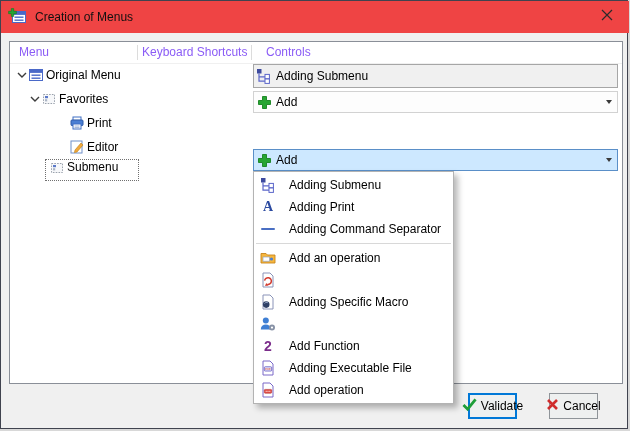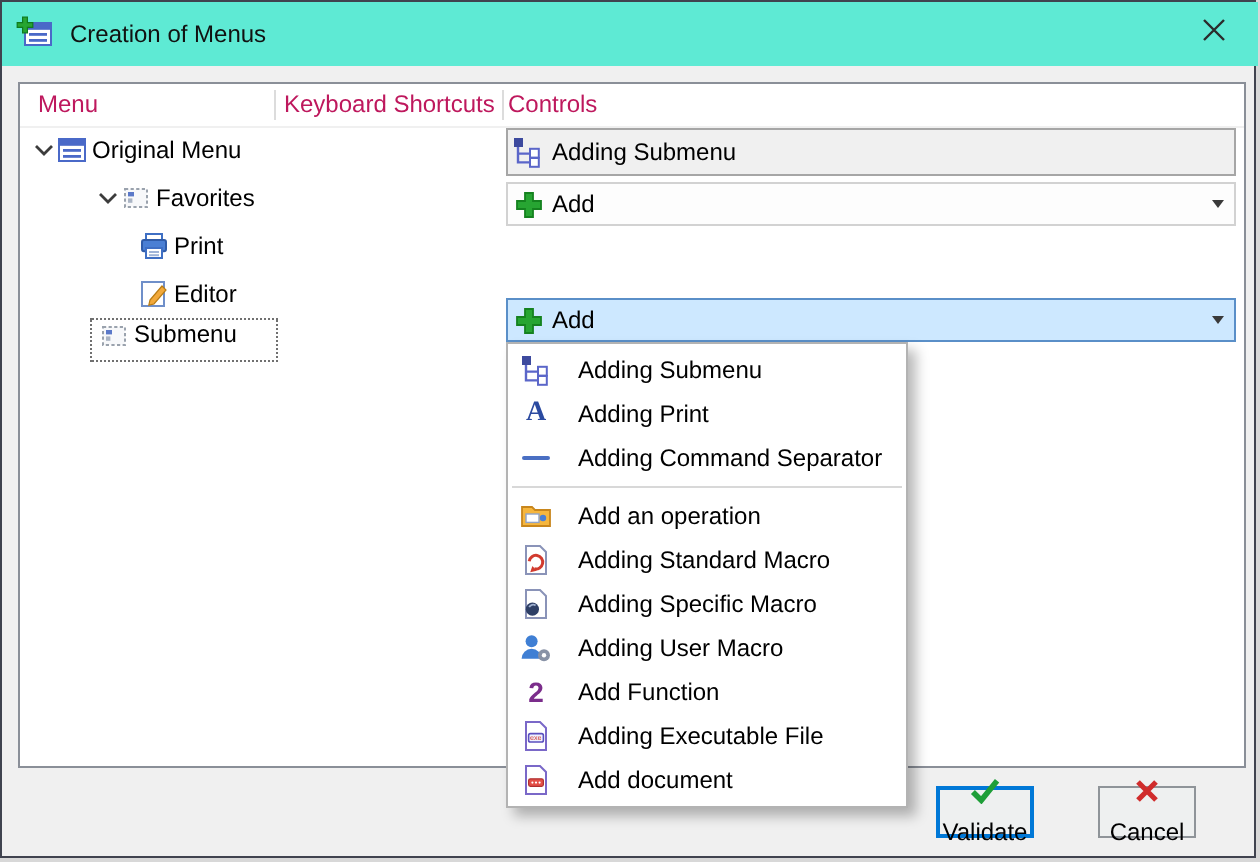--- a/index.html
+++ b/index.html
@@ -1,30 +1,30 @@
 <!DOCTYPE html>
 <html><head>
 <meta charset="utf-8">
 <style>
   * { margin:0; padding:0; box-sizing:border-box; }
   html,body { background:#d8d8d8; }
   body { font-family:"Liberation Sans", sans-serif; font-size:12px; color:#000; }
   .dialog { position:relative; width:628px; height:429px; border:1px solid #40434f;
             background:#f0f0f0; overflow:visible; }
   
-  .titlebar { position:absolute; left:0; top:0; width:628px; height:32px; background:#5eead4; }
+  .titlebar { position:absolute; left:0; top:0; width:628px; height:32px; background:#ef4444; }
   .app-icon { position:absolute; left:10px; top:8px; width:16px; height:16px; }
   .app-icon .plus-badge { position:absolute; left:-3px; top:-3px; }
   .title-text { position:absolute; left:34px; top:0; height:32px; line-height:32px; color:#111; }
   .close-btn { position:absolute; right:0; top:0; width:45px; height:30px; display:flex;
                align-items:center; justify-content:center; cursor:default; }
   
   .table { position:absolute; left:8px; top:40px; width:614px; height:343px;
            background:#fff; border:1px solid #8a8f98; }
-  .hdr-label { position:absolute; top:0; height:21px; line-height:21px; color:#be185d; }
+  .hdr-label { position:absolute; top:0; height:21px; line-height:21px; color:#8b5cf6; }
   .hdr-sep { position:absolute; top:3px; width:1px; height:15px; background:#dcdcdc; }
   .hdr-underline { position:absolute; left:0; top:21px; width:100%; height:1px; background:#f0f0f0; }
   .tree-row { position:absolute; height:24px; display:flex; align-items:center; }
   .chev { display:inline-flex; width:12px; justify-content:center; }
   .tree-ico { display:inline-flex; width:18px; }
   .sel-box { position:absolute; left:35px; top:117px; width:94px; height:22px;
              border:1px dotted #707070; display:flex; align-items:flex-start; padding-left:3px; }
   
   .ctl { position:absolute; left:243px; width:365px; display:flex; align-items:center;
          padding-left:2px; }
@@ -40,21 +40,21 @@
            border:1px solid #b3b3b3; box-shadow:4px 4px 6px rgba(0,0,0,0.28);
            padding:2px 0; z-index:20; }
   .pop-item { height:22px; display:flex; align-items:center; padding-left:6px; }
   .pop-ico { display:inline-flex; width:16px; justify-content:center; margin-right:13px; }
   .pop-sep { border-top:1px solid #d8d8d8; margin:3px 2px; }
   .glyph-a { font-weight:bold; color:#2b4aa0; font-size:14px; font-family:"Liberation Serif", serif; }
   .glyph-2 { font-weight:bold; color:#7b2d8b; font-size:14px; }
   .sep-bar { width:14px; height:2px; background:#4a6fc3; border-radius:1px; }
   
   .btn { position:absolute; top:392px; width:49px; height:26px; display:flex; align-items:center;
-         justify-content:center; gap:4px; background:#eef0f0;flex-direction:column; }
+         justify-content:center; gap:4px; background:#eef0f0; }
   .btn-validate { left:467px; border:2px solid #0078d7; }
   .btn-cancel   { left:548px; border:1px solid #8f9499;justify-content:center; }
 </style>
 </head>
 <body>
 
 <div class="dialog">
 
   <div class="titlebar">
     <span class="app-icon">
@@ -76,21 +76,21 @@
         <svg width="12" height="12" viewBox="0 0 12 12">
             <path d="M1,1 L11,11 M11,1 L1,11" stroke="#2b2b2b" stroke-width="1.2"></path>
           </svg>
       </span>
     </div>
   </div>
 
   <div class="table">
     <span class="hdr-label" style="left:9px">Menu</span>
     <span class="hdr-label" style="left:132px">Keyboard Shortcuts</span>
-    <span class="hdr-label" style="left:244px">Controls</span>
+    <span class="hdr-label" style="left:256px">Controls</span>
     <div class="hdr-sep" style="left:127px"></div>
     <div class="hdr-sep" style="left:241px"></div>
     <div class="hdr-underline"></div>
 
     <div class="tree-row" style="left:6px; top:21px">
       <span class="chev">
         <svg width="10" height="6" viewBox="0 0 10 6">
             <path d="M1,1 L5,5 L9,1" fill="none" stroke="#3c3c3c" stroke-width="1.4"></path>
           </svg>
       </span>
@@ -98,21 +98,21 @@
         <svg width="16" height="16" viewBox="0 0 16 16">
           <rect x="1.5" y="2.5" width="13" height="11" fill="#fff" stroke="#4a69c8"></rect>
           <rect x="1.5" y="2.5" width="13" height="3.4" fill="#4a69c8"></rect>
           <line x1="3.5" y1="8.2" x2="12.5" y2="8.2" stroke="#4a69c8" stroke-width="1.4"></line>
           <line x1="3.5" y1="11.2" x2="12.5" y2="11.2" stroke="#4a69c8" stroke-width="1.4"></line>
         </svg>
       </span>
       <span>Original Menu</span>
     </div>
 
-    <div class="tree-row" style="left:38px; top:45px">
+    <div class="tree-row" style="left:19px; top:45px">
       <span class="chev">
         <svg width="10" height="6" viewBox="0 0 10 6">
             <path d="M1,1 L5,5 L9,1" fill="none" stroke="#3c3c3c" stroke-width="1.4"></path>
           </svg>
       </span>
       <span class="tree-ico">
         <svg width="16" height="16" viewBox="0 0 16 16">
           <rect x="2.5" y="3.5" width="11" height="9" fill="#f7f8fa" stroke="#9aa2ad" stroke-dasharray="1.6,1.2"></rect>
           <rect x="4" y="5" width="3" height="2.2" fill="#5b79c9"></rect>
           <rect x="4" y="8.2" width="2.2" height="2.2" fill="#aab4c4"></rect>
@@ -230,21 +230,20 @@
     </div>
 
     <div class="pop-item">
       <span class="pop-ico">
         <svg width="16" height="16" viewBox="0 0 16 16">
           <path d="M3,1 h7 l3,3 V15 H3 Z" fill="#fff" stroke="#8a93b8"></path>
           <path d="M4.6,8.6 a3.4,3.4 0 1 1 2.6,3.8" fill="none" stroke="#d23b2f" stroke-width="1.5"></path>
           <path d="M6.2,11 l2.2,2.4 l-3.3,0.7 Z" fill="#d23b2f"></path>
         </svg>
       </span>
-      <span>Adding Standard Macro</span>
     </div>
 
     <div class="pop-item">
       <span class="pop-ico">
         <svg width="16" height="16" viewBox="0 0 16 16">
           <path d="M3,1 h7 l3,3 V15 H3 Z" fill="#fff" stroke="#8a93b8"></path>
           <circle cx="6.2" cy="10.6" r="3.3" fill="#2e3f66"></circle>
           <path d="M4.6,9.6 a2.2,2.2 0 0 1 3.2,-0.9" stroke="#9fb0d0" fill="none" stroke-width="0.9"></path>
         </svg>
       </span>
@@ -253,21 +252,20 @@
 
     <div class="pop-item">
       <span class="pop-ico">
         <svg width="16" height="16" viewBox="0 0 16 16">
           <circle cx="5.8" cy="4.6" r="3" fill="#3f7fd4"></circle>
           <path d="M0.8,13.4 a5,5 0 0 1 10,0 Z" fill="#3f7fd4"></path>
           <circle cx="12" cy="11.6" r="3" fill="#8892a6"></circle>
           <circle cx="12" cy="11.6" r="1.1" fill="#fff"></circle>
         </svg>
       </span>
-      <span>Adding User Macro</span>
     </div>
 
     <div class="pop-item">
       <span class="pop-ico">
         <span class="glyph-2">2</span>
       </span>
       <span>Add Function</span>
     </div>
 
     <div class="pop-item">
@@ -284,21 +282,21 @@
     <div class="pop-item">
       <span class="pop-ico">
         <svg width="16" height="16" viewBox="0 0 16 16">
           <path d="M3,1 h7 l3,3 V15 H3 Z" fill="#fff" stroke="#7a68c8"></path>
           <rect x="4.3" y="7.4" width="7.4" height="3.8" rx="0.9" fill="#e45048" stroke="#b03030" stroke-width="0.6"></rect>
           <circle cx="6.2" cy="9.3" r="0.55" fill="#fff"></circle>
           <circle cx="8" cy="9.3" r="0.55" fill="#fff"></circle>
           <circle cx="9.8" cy="9.3" r="0.55" fill="#fff"></circle>
         </svg>
       </span>
-      <span>Add document</span>
+      <span>Add operation</span>
     </div>
   </div>
 
   <div class="btn btn-validate">
     <span>
       <svg width="15" height="13" viewBox="0 0 16 14">
           <path d="M1.5,7.5 L6,12 L14.5,1.5" fill="none" stroke="#1e9e38" stroke-width="3"></path>
         </svg>
     </span>
     <span>Validate</span>

